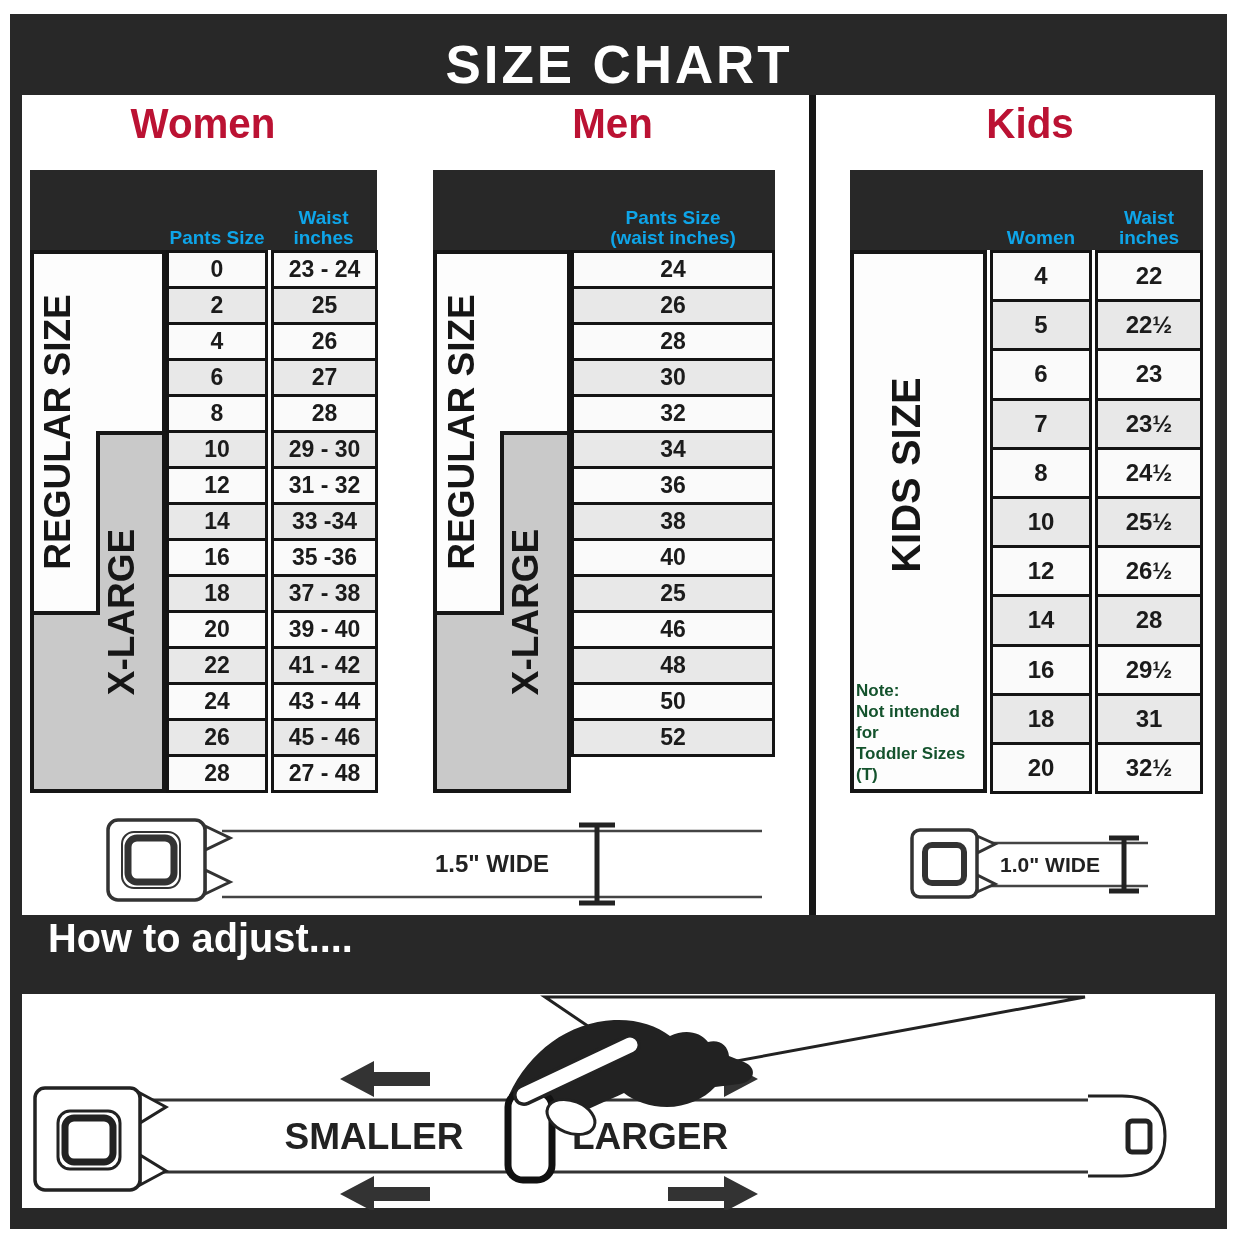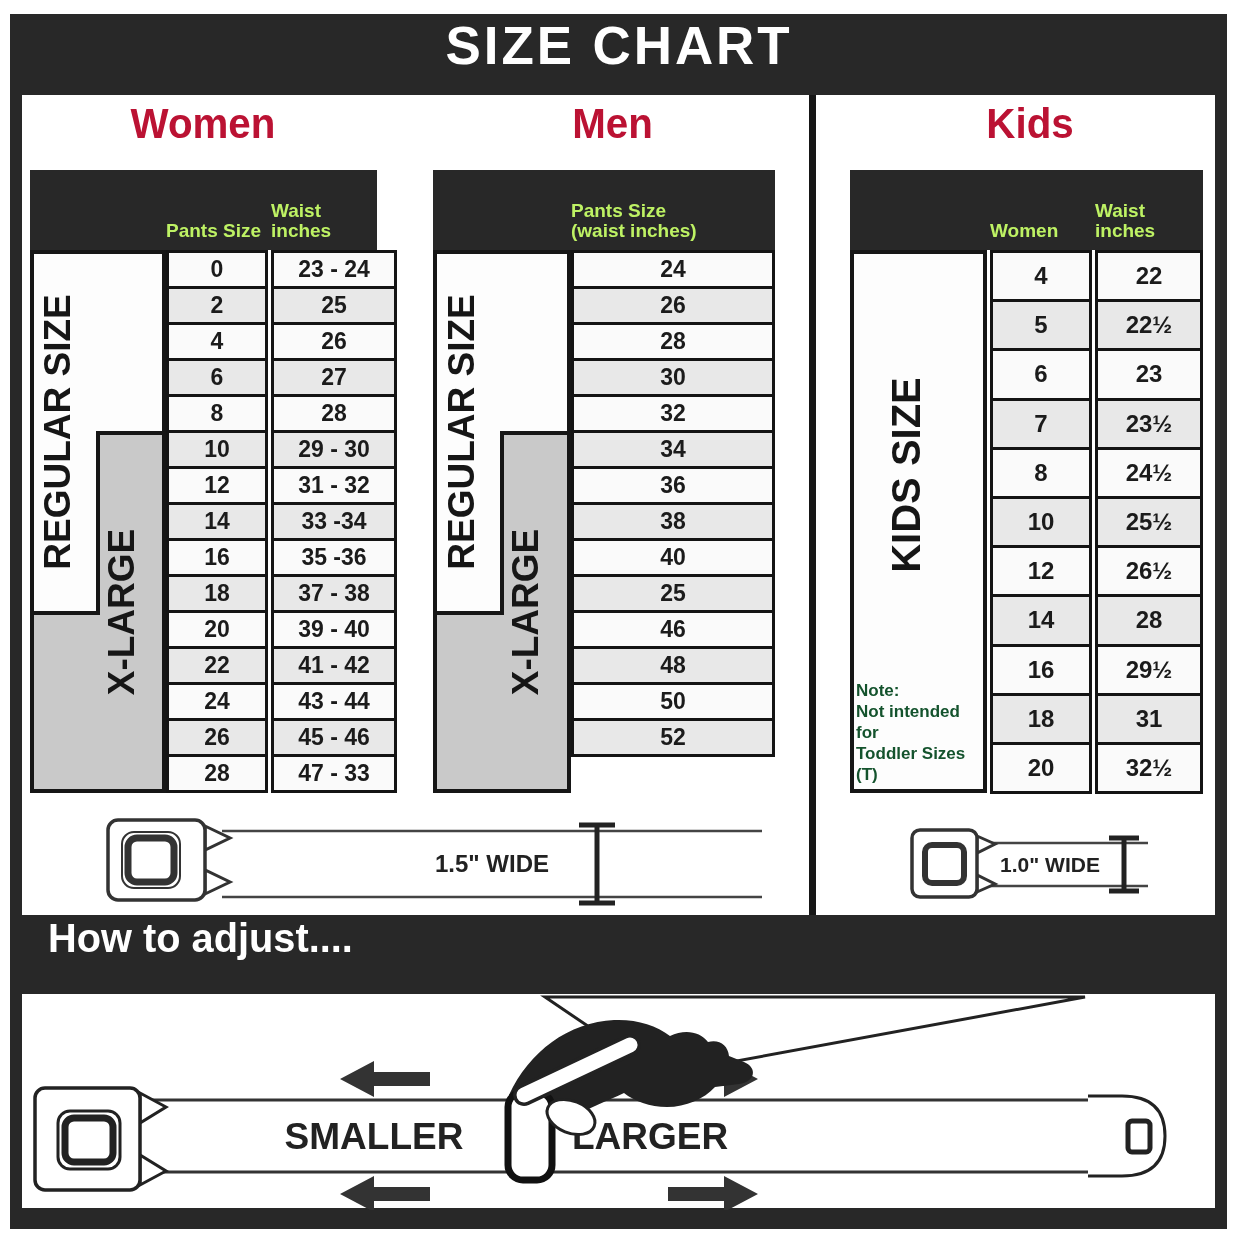--- a/index.html
+++ b/index.html
@@ -1,42 +1,42 @@
 <!DOCTYPE html>
 <html><head>
 <meta charset="utf-8">
 <style>
   html,body{margin:0;padding:0;background:#ffffff;}
   #page{position:relative;width:1237px;height:1243px;background:#ffffff;overflow:hidden;
         font-family:"Liberation Sans", sans-serif;color:#1b1b1b;}
 
   
   .bar{position:absolute;background:#282828;}
-  #title-bar{left:10px;top:14px;width:1217px;height:81px;display:flex;align-items:flex-start;justify-content:center;}
+  #title-bar{left:10px;top:14px;width:1217px;height:81px;display:flex;align-items:flex-end;justify-content:center;}
   #title-bar .t{color:#fff;font-size:54px;font-weight:bold;letter-spacing:3px;transform:scaleX(.98);}
   #frame-left{left:10px;top:95px;width:12px;height:1113px;}
   #frame-right{left:1215px;top:95px;width:12px;height:1113px;}
   #frame-bottom{left:10px;top:1208px;width:1217px;height:21px;}
   #divider{left:809px;top:95px;width:7px;height:820px;background:#161616;position:absolute;}
   #adjust-bar{left:10px;top:915px;width:1217px;height:79px;display:flex;align-items:flex-start;}
   #adjust-bar .t{color:#fff;font-size:41px;font-weight:bold;margin-left:38px;transform:scaleX(.97);transform-origin:left;}
 
   
   .heading{position:absolute;top:100px;font-size:42px;font-weight:bold;color:#bb1233;transform:scaleX(.96);}
   #h-women{left:118px;width:170px;text-align:center;}
   #h-men{left:540px;width:145px;text-align:center;}
   #h-kids{left:955px;width:150px;text-align:center;}
 
   
   .sztable{position:absolute;top:170px;}
   #women-table{left:30px;width:347px;height:623px;}
   #men-table{left:433px;width:342px;height:623px;}
   #kids-table{left:850px;width:353px;height:623px;}
   .thead{position:absolute;left:0;top:0;width:100%;height:80px;background:#282828;}
-  .hlbl{position:absolute;bottom:9px;color:#bef264;font-size:19px;font-weight:bold;line-height:20px;}
+  .hlbl{position:absolute;bottom:2px;color:#0ea5e9;font-size:19px;font-weight:bold;text-align:center;line-height:20px;}
   .sideSvg{position:absolute;top:80px;left:0;}
   .col{position:absolute;top:80px;display:flex;flex-direction:column;}
   .cell{box-sizing:border-box;height:39px;border:3px solid #141414;background:#fafafa;
         display:flex;align-items:center;justify-content:center;
         font-size:23px;font-weight:bold;color:#1b1b1b;}
   .cell + .cell{margin-top:-3px;}
   .cell:nth-child(even){background:#e8e8e8;}
   .cell.kid{height:52.2px;font-size:24px;}
   .svgtxt{font-family:"Liberation Sans", sans-serif;font-weight:bold;fill:#161616;}
   #kids-note{position:absolute;left:6px;bottom:8px;width:128px;font-size:17px;font-weight:bold;
@@ -90,36 +90,36 @@
         <div class="cell">12</div>
         <div class="cell">14</div>
         <div class="cell">16</div>
         <div class="cell">18</div>
         <div class="cell">20</div>
         <div class="cell">22</div>
         <div class="cell">24</div>
         <div class="cell">26</div>
         <div class="cell">28</div>
       </div>
-    <div class="col" id="women-waist" style="left:241px;width:126px;">
+    <div class="col" id="women-waist" style="left:241px;width:107px;">
         <div class="cell">23 - 24</div>
         <div class="cell">25</div>
         <div class="cell">26</div>
         <div class="cell">27</div>
         <div class="cell">28</div>
         <div class="cell">29 - 30</div>
         <div class="cell">31 - 32</div>
         <div class="cell">33 -34</div>
         <div class="cell">35 -36</div>
         <div class="cell">37 - 38</div>
         <div class="cell">39 - 40</div>
         <div class="cell">41 - 42</div>
         <div class="cell">43 - 44</div>
         <div class="cell">45 - 46</div>
-        <div class="cell">47 - 33</div>
+        <div class="cell">27 - 48</div>
       </div>
   </div>
 
   <div class="sztable" id="men-table">
     <div class="thead">
       <div class="hlbl" style="left:138px;width:204px;">
         <div>Pants Size</div>
         <div>(waist inches)</div>
       </div>
     </div>

